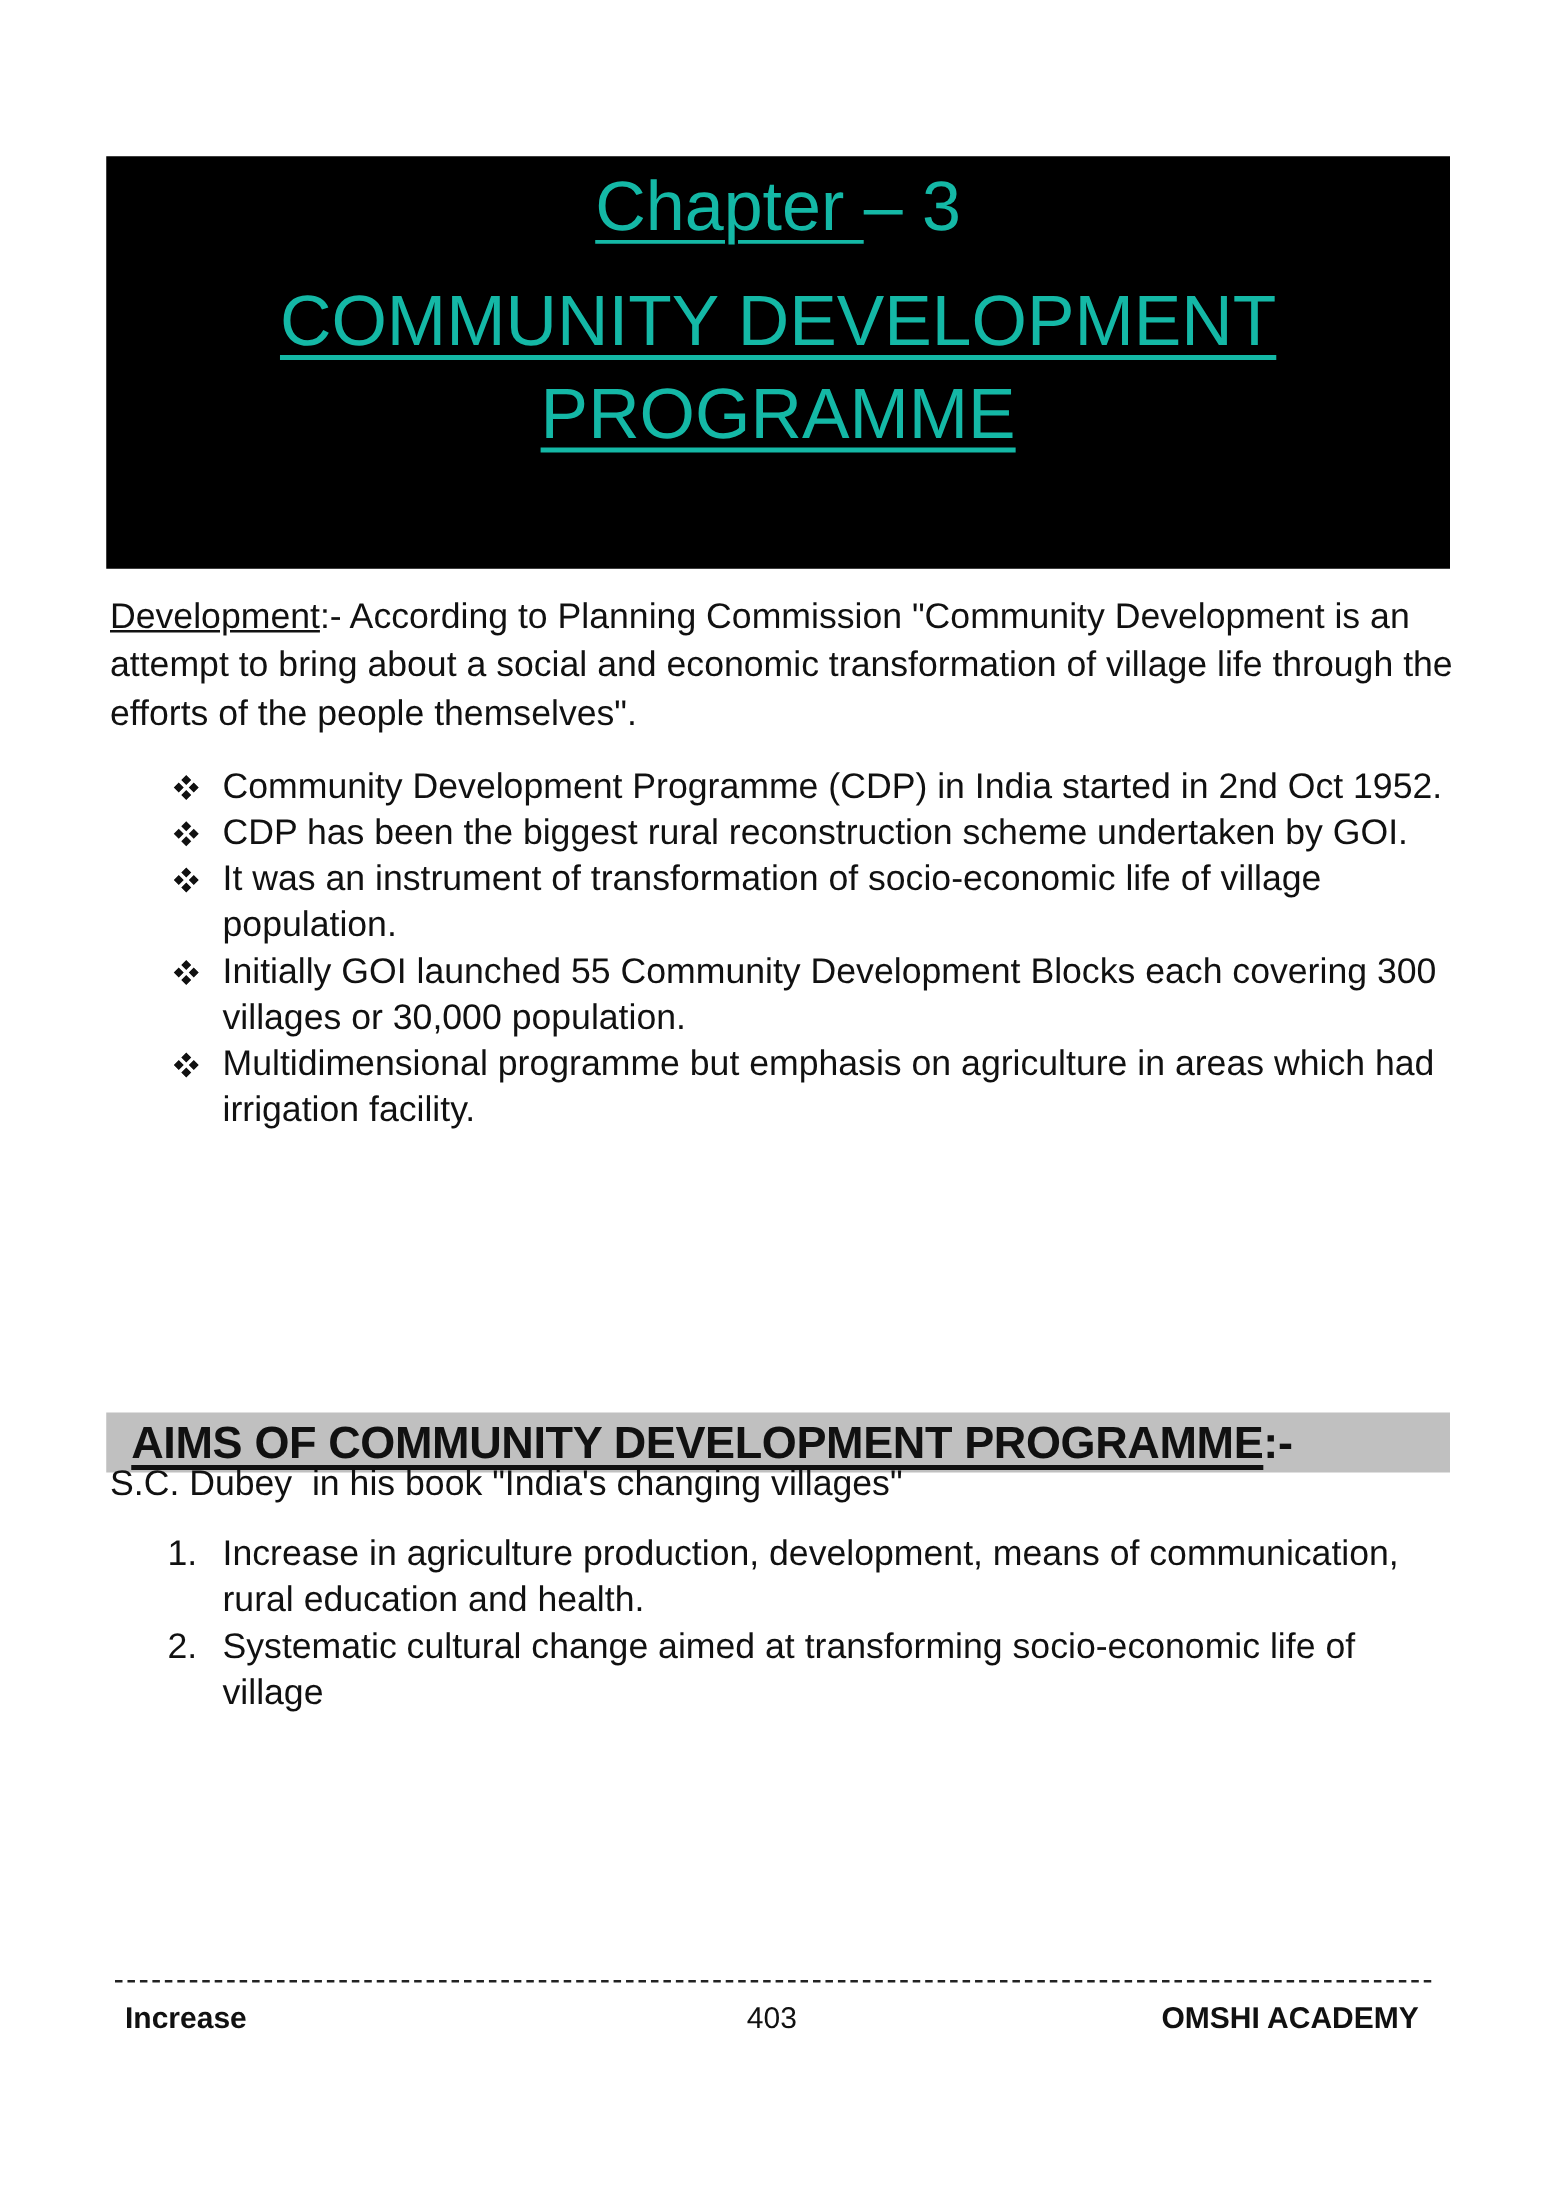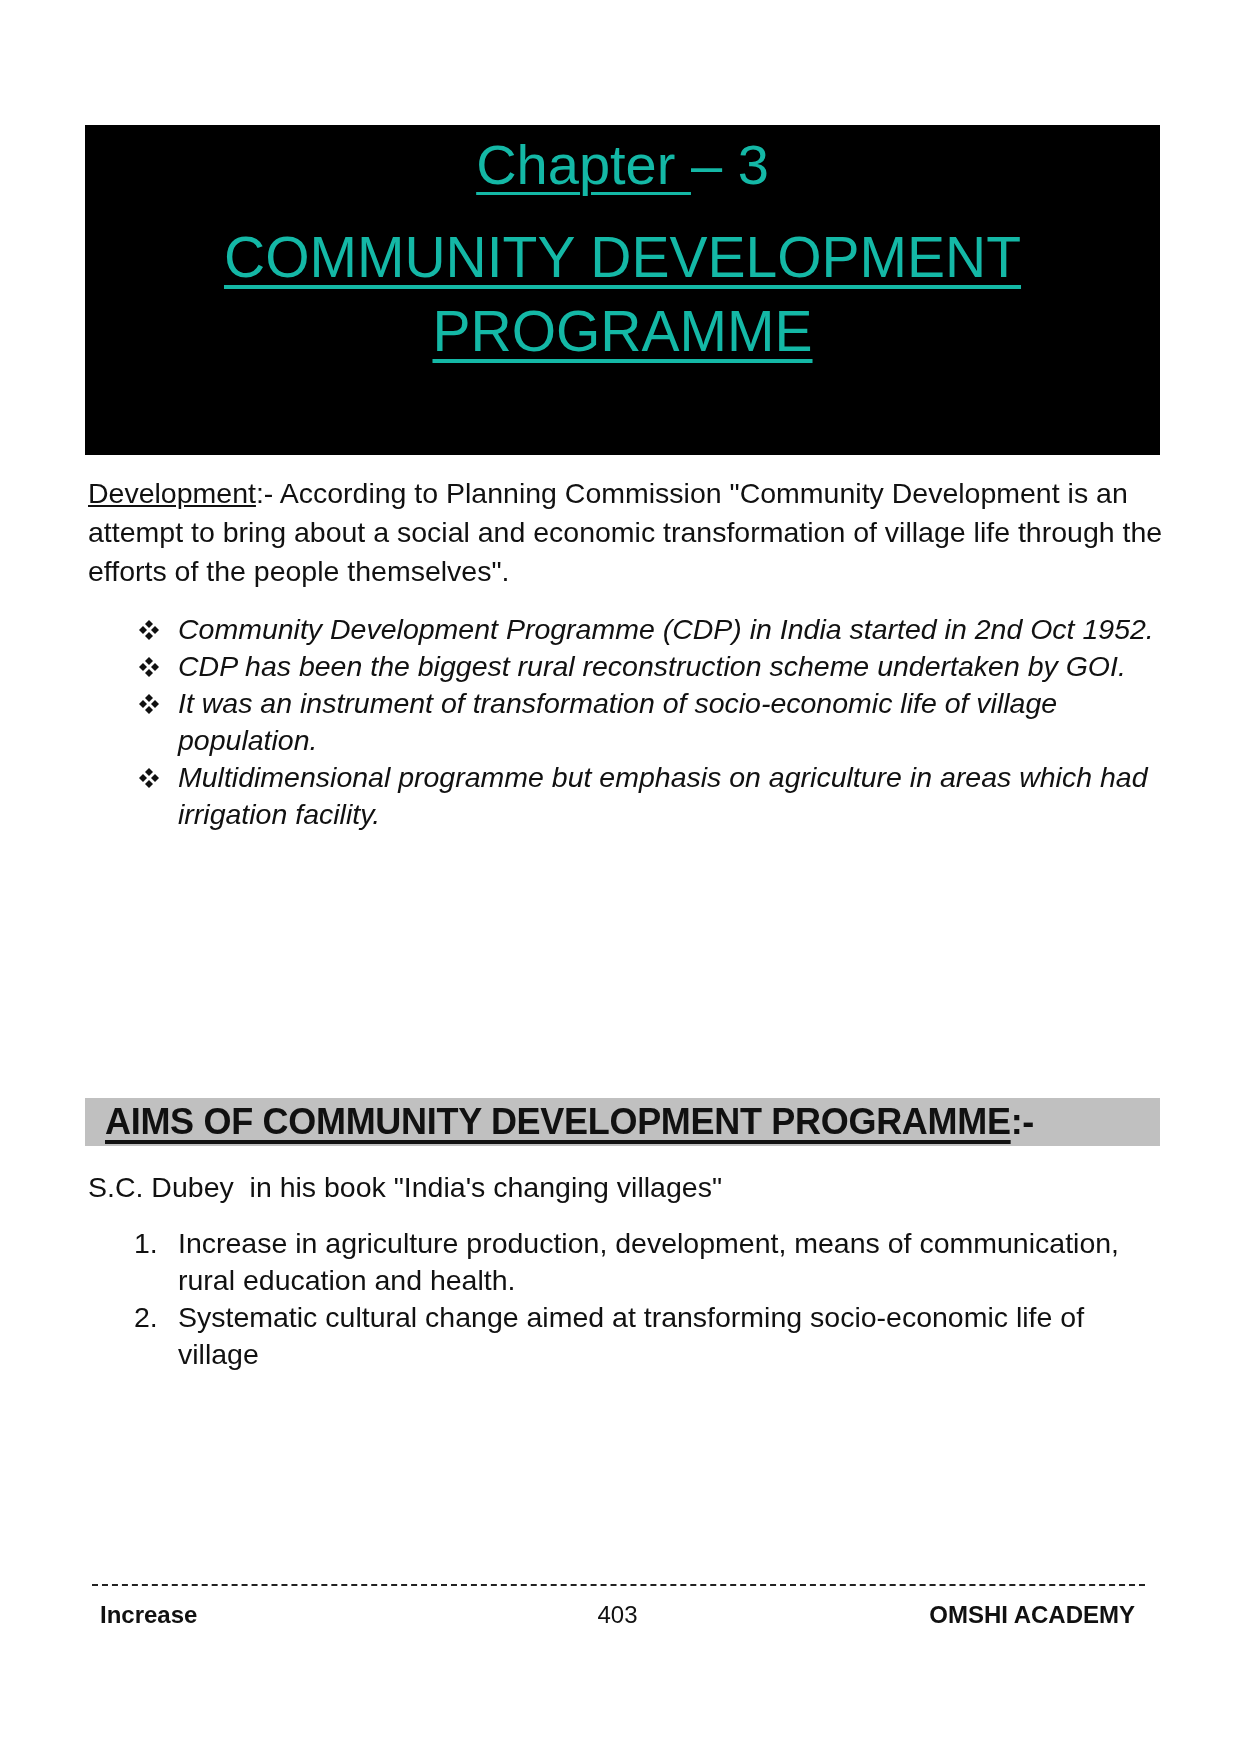--- a/index.html
+++ b/index.html
@@ -31,26 +31,26 @@
   .definition {
     position: absolute; left: 88px; top: 474px; width: 1080px;
     font-size: 28.5px; line-height: 39px;
   }
   .definition .def-label { text-decoration: underline; }
   ul.bullets {
     position: absolute; left: 130px; top: 611px; width: 1030px;
     margin: 0; padding: 0; list-style: none;
     font-size: 28.5px; line-height: 37px;
   }
-  ul.bullets li { position: relative; padding-left: 48px; font-style: italic; }
+  ul.bullets li { position: relative; padding-left: 48px; }
   ul.bullets li .bullet {
     position: absolute; left: 8px; top: 8px; width: 22px; height: 22px;
   }
   .aims-bar {
-    position: absolute; left: 85px; top: 1098px; width: 1075px; height: 48px;
+    position: absolute; left: 85px; top: 1130px; width: 1075px; height: 48px;
     background: #c0c0c0;
   }
   .aims-bar .heading {
     position: absolute; left: 20px; top: 3px;
     font-size: 36px; font-weight: bold; line-height: 42px; letter-spacing: -0.3px;
   }
   .aims-bar .heading .u { text-decoration: underline; text-decoration-thickness: 4px; text-underline-offset: 6px; }
   .source {
     position: absolute; left: 88px; top: 1168px;
     font-size: 28.5px; line-height: 38px; white-space: pre;
@@ -101,20 +101,26 @@
   <li>
     <svg class="bullet" viewBox="0 0 22 22">
         <path d="M11 1 L15 5 L11 9 L7 5 Z M5 7 L9 11 L5 15 L1 11 Z M17 7 L21 11 L17 15 L13 11 Z M11 13 L15 17 L11 21 L7 17 Z" fill="#111"></path>
       </svg>
     <span>It was an instrument of transformation of socio-economic life of village population.</span>
   </li>
   <li>
     <svg class="bullet" viewBox="0 0 22 22">
         <path d="M11 1 L15 5 L11 9 L7 5 Z M5 7 L9 11 L5 15 L1 11 Z M17 7 L21 11 L17 15 L13 11 Z M11 13 L15 17 L11 21 L7 17 Z" fill="#111"></path>
       </svg>
+    <span>Initially GOI launched 55 Community Development Blocks each covering 300 villages or 30,000 population.</span>
+  </li>
+  <li>
+    <svg class="bullet" viewBox="0 0 22 22">
+        <path d="M11 1 L15 5 L11 9 L7 5 Z M5 7 L9 11 L5 15 L1 11 Z M17 7 L21 11 L17 15 L13 11 Z M11 13 L15 17 L11 21 L7 17 Z" fill="#111"></path>
+      </svg>
     <span>Multidimensional programme but emphasis on agriculture in areas which had irrigation facility.</span>
   </li>
 </ul>
 
 <div class="aims-bar">
   <div class="heading"><span class="u">AIMS OF COMMUNITY DEVELOPMENT PROGRAMME</span><span>:-</span></div>
 </div>
 
 <div class="source">S.C. Dubey  in his book "India's changing villages"</div>
 

